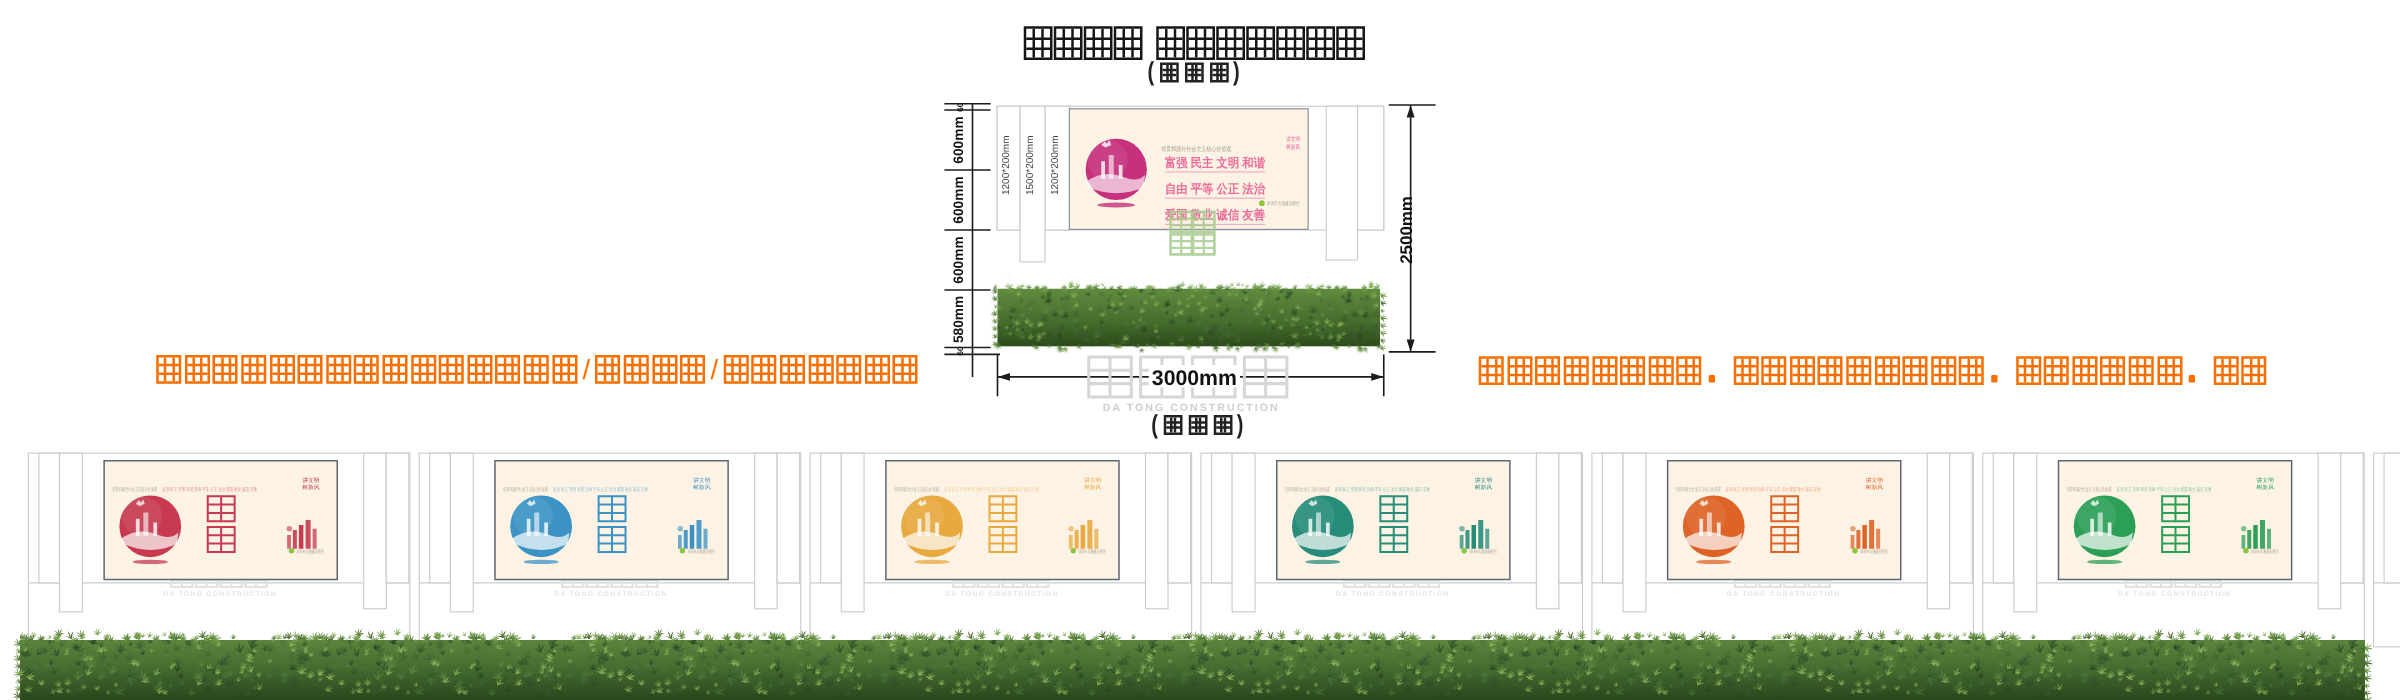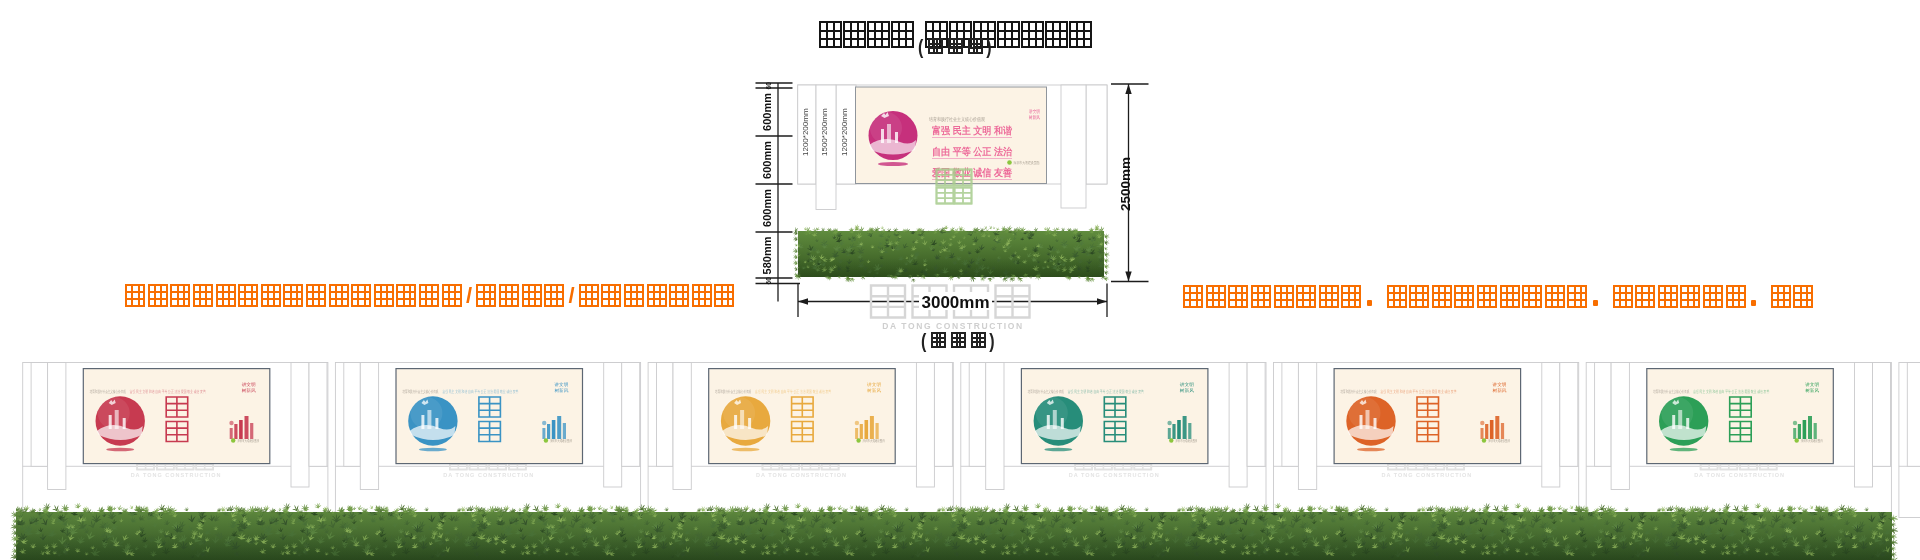--- a/index.html
+++ b/index.html
@@ -5,30 +5,30 @@
 .abs{position:absolute}
 .cj{display:inline-block;box-sizing:border-box;border:2px solid var(--c);vertical-align:top;font-style:normal;color:transparent;overflow:hidden;
 background:linear-gradient(var(--c),var(--c)) 50% 32%/100% 2px no-repeat,
 linear-gradient(var(--c),var(--c)) 50% 70%/100% 2px no-repeat,
 linear-gradient(var(--c),var(--c)) 30% 50%/2px 100% no-repeat,
 linear-gradient(var(--c),var(--c)) 74% 50%/2px 100% no-repeat;}
 .pp{display:inline-block;position:relative;vertical-align:top}
 .pp b{position:absolute;left:3px;bottom:2px;width:5px;height:6px;background:var(--c);border-radius:1px}
 .t1 .cj{width:23px;height:27px;margin:0 .5px}
 .sl .cj{width:20px;height:23px;margin:0 1.3px}
-.sl{font-size:22px;font-weight:bold;line-height:23px;white-space:nowrap}
+.sl{font-size:22px;font-weight:normal;line-height:23px;white-space:nowrap}
 .sl .pp{width:20px;height:23px;margin:0 1.3px}
 .lb .cj{width:15px;height:16px;margin:0 2.5px}
 .lb{font-size:16px;color:#222;line-height:17px;letter-spacing:1px}
 .pr{display:inline-block;transform:scaleY(1.3);transform-origin:center;font-weight:bold;padding:0 1px}
 </style></head><body>
 
 <div class="abs t1" style="left:818px;top:21px;--c:#161616;white-space:nowrap"><i class="cj">大</i><i class="cj">通</i><i class="cj">建</i><i class="cj">设</i><span style="display:inline-block;width:10px"></span><i class="cj">新</i><i class="cj">型</i><i class="cj">装</i><i class="cj">配</i><i class="cj">式</i><i class="cj">围</i><i class="cj">挡</i></div>
 
-<div class="abs lb" style="left:917px;top:38px;--c:#222"><span class="pr">(</span><i class="cj">尺</i><i class="cj">寸</i><i class="cj">图</i><span class="pr">)</span></div>
+<div class="abs lb" style="left:917px;top:50px;--c:#222"><span class="pr">(</span><i class="cj">尺</i><i class="cj">寸</i><i class="cj">图</i><span class="pr">)</span></div>
 
 <div class="abs sl" style="left:124px;top:284px;--c:#f86e00;color:#f86e00"><i class="cj">深</i><i class="cj">圳</i><i class="cj">市</i><i class="cj">大</i><i class="cj">通</i><i class="cj">建</i><i class="cj">设</i><i class="cj">提</i><i class="cj">供</i><i class="cj">围</i><i class="cj">挡</i><i class="cj">生</i><i class="cj">产</i><i class="cj">定</i><i class="cj">制</i><span style="display:inline-block;padding:0 3px">/</span><i class="cj">批</i><i class="cj">发</i><i class="cj">零</i><i class="cj">售</i><span style="display:inline-block;padding:0 3px">/</span><i class="cj">配</i><i class="cj">送</i><i class="cj">安</i><i class="cj">装</i><i class="cj">等</i><i class="cj">服</i><i class="cj">务</i></div>
 
 <div class="abs sl" style="left:1182px;top:285px;--c:#f86e00;color:#f86e00"><i class="cj">采</i><i class="cj">用</i><i class="cj">全</i><i class="cj">隐</i><i class="cj">藏</i><i class="cj">式</i><i class="cj">立</i><i class="cj">柱</i><span class="pp"><b></b></span><i class="cj">加</i><i class="cj">上</i><i class="cj">底</i><i class="cj">部</i><i class="cj">配</i><i class="cj">防</i><i class="cj">真</i><i class="cj">绿</i><i class="cj">植</i><span class="pp"><b></b></span><i class="cj">外</i><i class="cj">观</i><i class="cj">更</i><i class="cj">加</i><i class="cj">美</i><i class="cj">观</i><span class="pp"><b></b></span><i class="cj">大</i><i class="cj">气</i></div>
 
 <div class="abs lb" style="left:920px;top:332px;--c:#222"><span class="pr">(</span><i class="cj">效</i><i class="cj">果</i><i class="cj">图</i><span class="pr">)</span></div>
 <svg class="abs" style="left:0;top:0" width="1920" height="560" viewBox="0 0 1920 560">
 <defs>
 <linearGradient id="hg1" x1="0" y1="0" x2="0" y2="1">
  <stop offset="0" stop-color="#5b853c"></stop>

